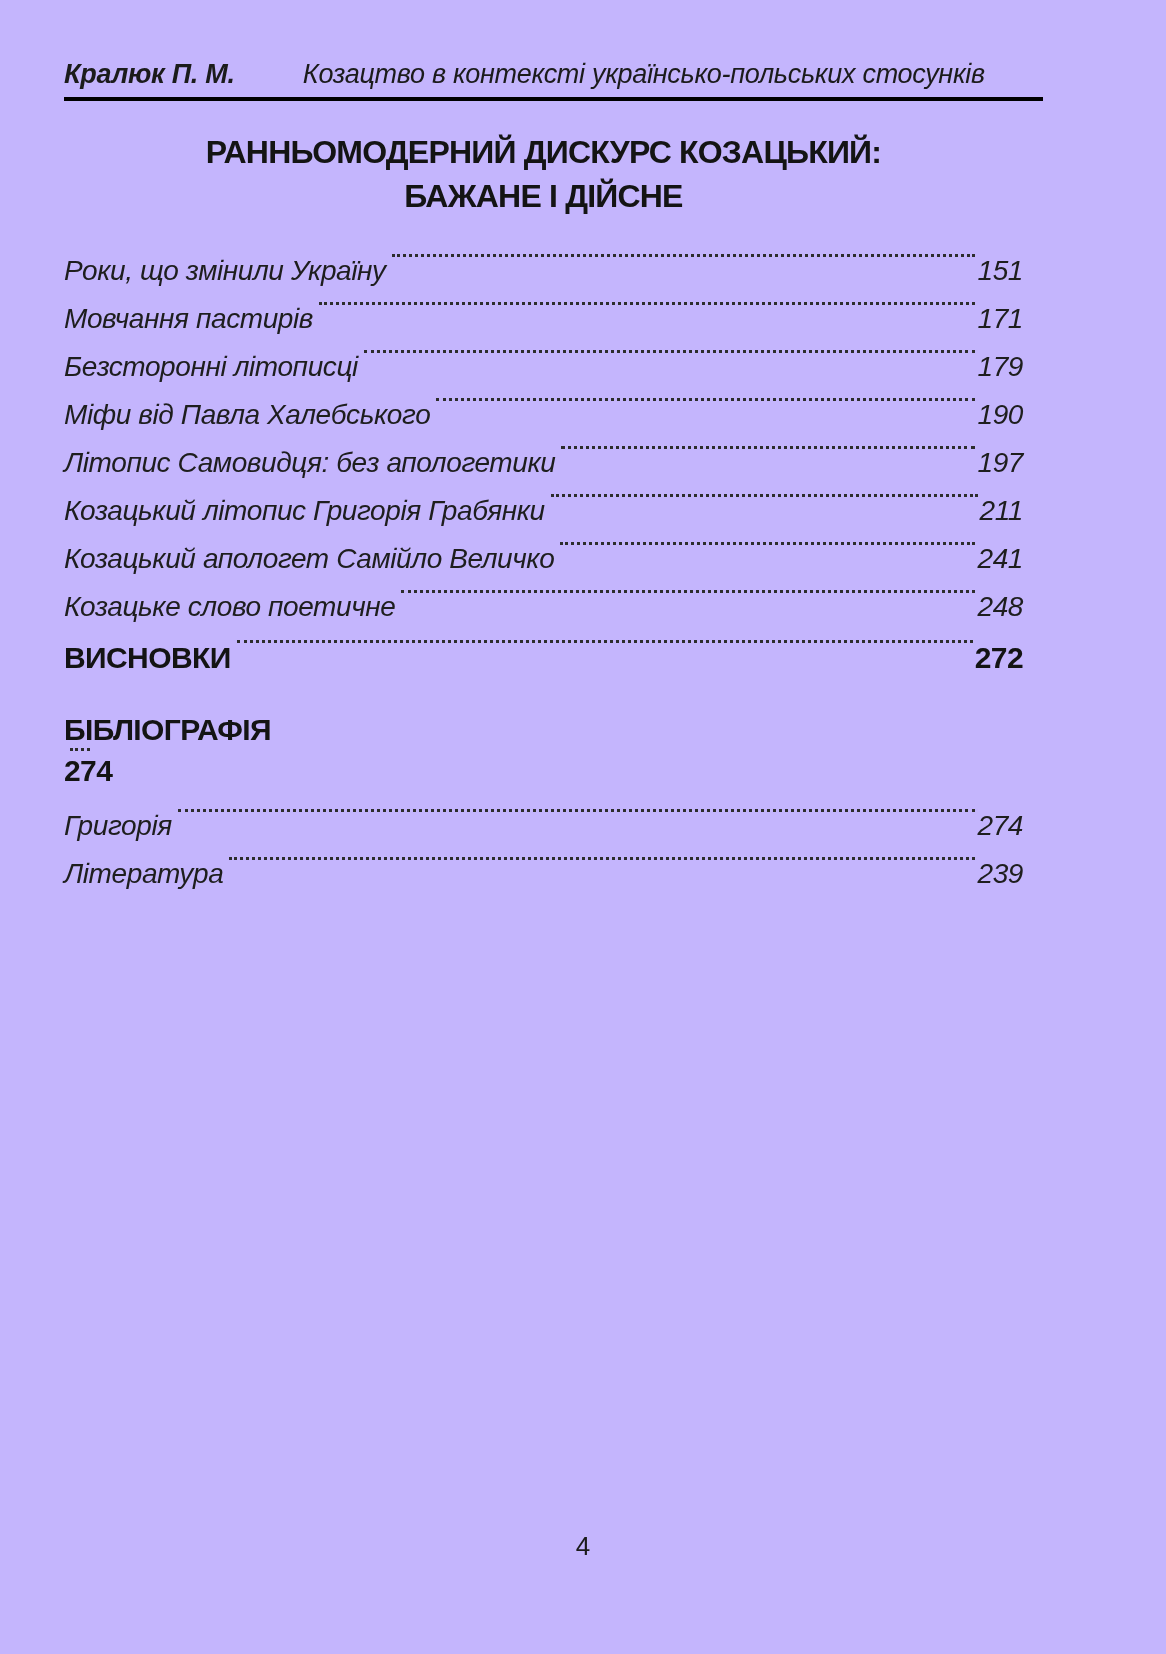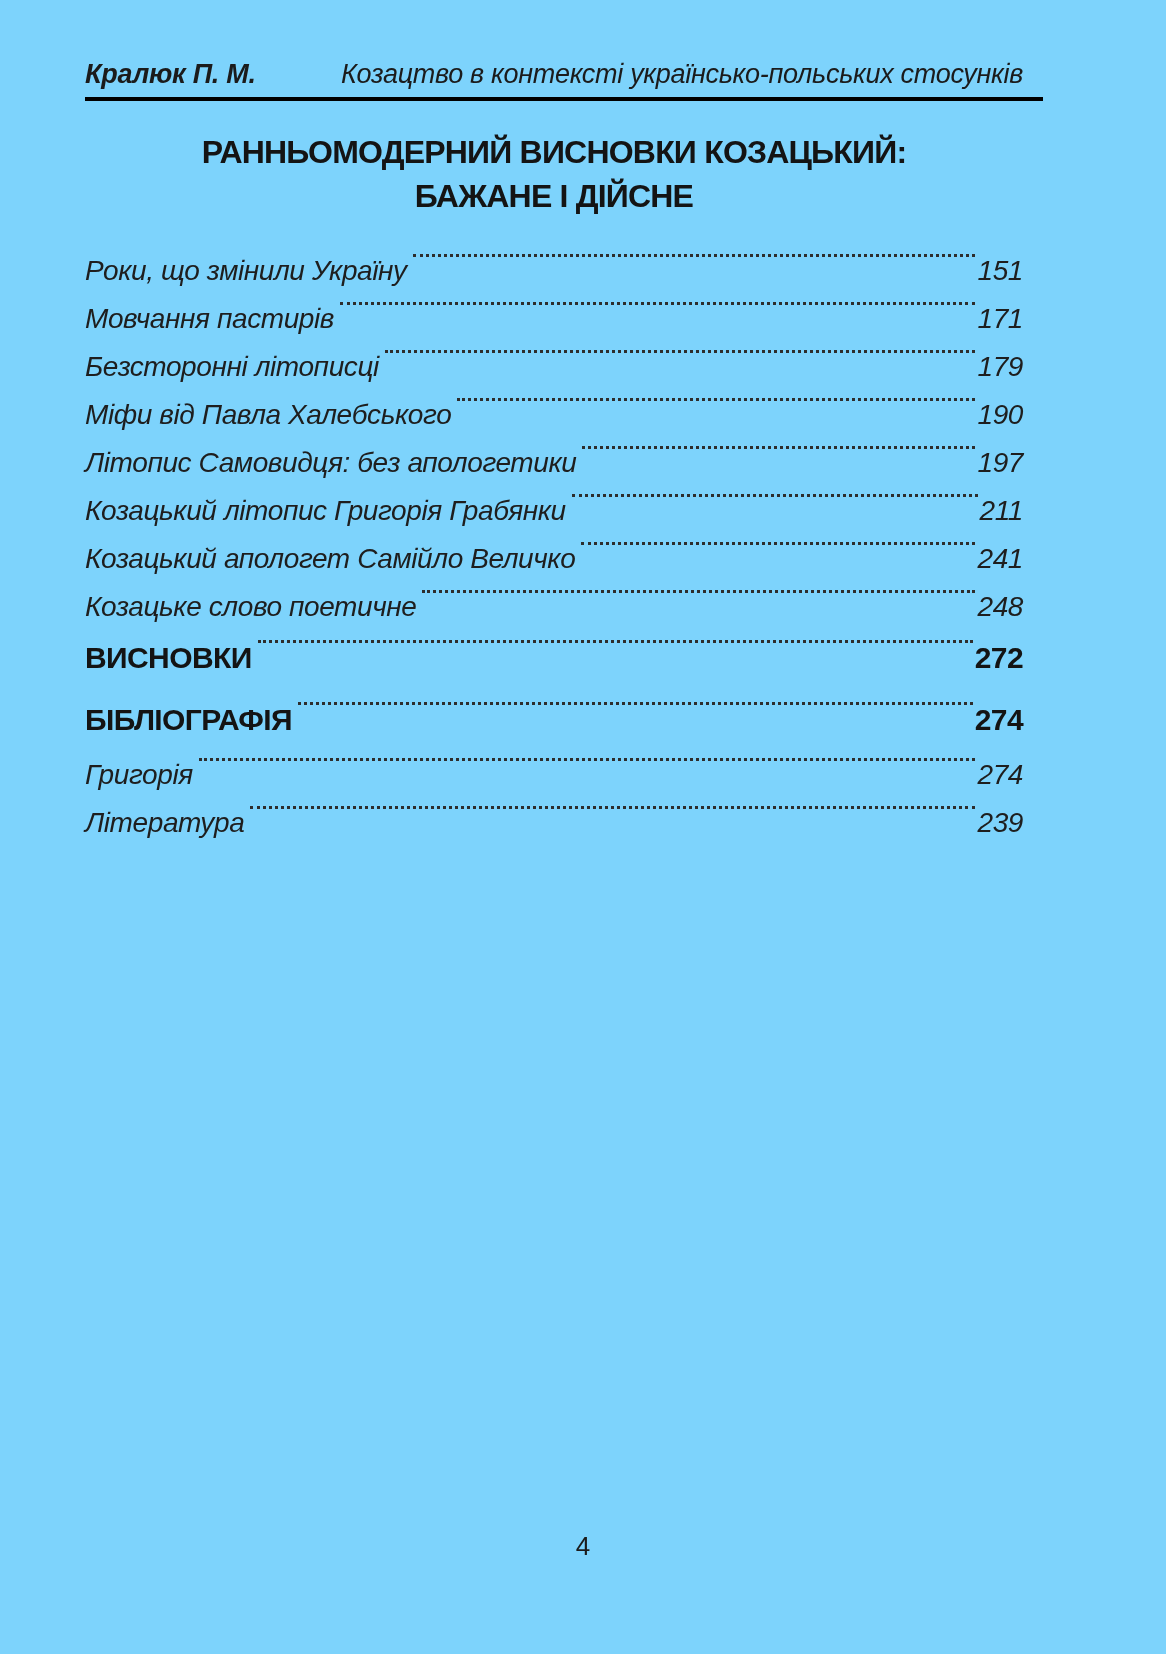--- a/index.html
+++ b/index.html
@@ -3,43 +3,43 @@
 <meta charset="utf-8">
 <style>
   * { margin: 0; padding: 0; box-sizing: border-box; }
   html, body { background: #ffffff; }
   body { font-family: "Liberation Sans", sans-serif; }
 
   .page {
     position: relative;
     width: 1166px;
     height: 1654px;
-    background: #7dd3fc;
+    background: #c4b5fd;
     color: #1b1b1b;
-    padding: 58px 143px 0 85px;
+    padding: 58px 143px 0 64px;
     overflow: hidden;
   }
 
   
   .running-header {
     display: flex;
     align-items: baseline;
     font-style: italic;
     font-size: 27px;
     letter-spacing: -0.3px;
     line-height: 32px;
     white-space: nowrap;
   }
   .running-header .author {
     font-weight: bold;
     margin-right: 30px;
   }
   .running-header .book-title {
     flex: 1;
-    text-align: right;
+    text-align: center;
     font-weight: normal;
   }
   .header-rule {
     height: 4px;
     background: #000000;
     margin-top: 7px;
     width: calc(100% + 20px);
   }
 
   
@@ -78,21 +78,21 @@
   .toc-row.major {
     font-style: normal;
     font-weight: bold;
     font-size: 30px;
     line-height: 36px;
     letter-spacing: -0.6px;
     color: #141414;
   }
   .toc-row.gap-sm { margin-top: 20px; }
   .toc-row.gap-md { margin-top: 16px; }
-  .toc-row.gap-lg { margin-top: 26px; }
+  .toc-row.gap-lg { margin-top: 36px; flex-direction: column; }
 
   
   .page-footer {
     position: absolute;
     left: 0;
     right: 0;
     bottom: 92px;
     text-align: center;
     font-size: 26px;
     color: #1b1b1b;
@@ -104,21 +104,21 @@
 <div class="page">
 
   <header class="running-header">
     <span class="author">Кралюк П. М.</span>
     <span class="book-title">Козацтво в контексті українсько-польських стосунків</span>
   </header>
 
   <div class="header-rule"></div>
 
   <h1 class="section-title">
-    <span>РАННЬОМОДЕРНИЙ ВИСНОВКИ КОЗАЦЬКИЙ:</span>
+    <span>РАННЬОМОДЕРНИЙ ДИСКУРС КОЗАЦЬКИЙ:</span>
     <span>БАЖАНЕ І ДІЙСНЕ</span>
   </h1>
 
   <div class="toc">
   <div class="toc-row">
     <span class="toc-label">Роки, що змінили Україну</span>
     <span class="toc-leader"></span>
     <span class="toc-page">151</span>
   </div>
 

